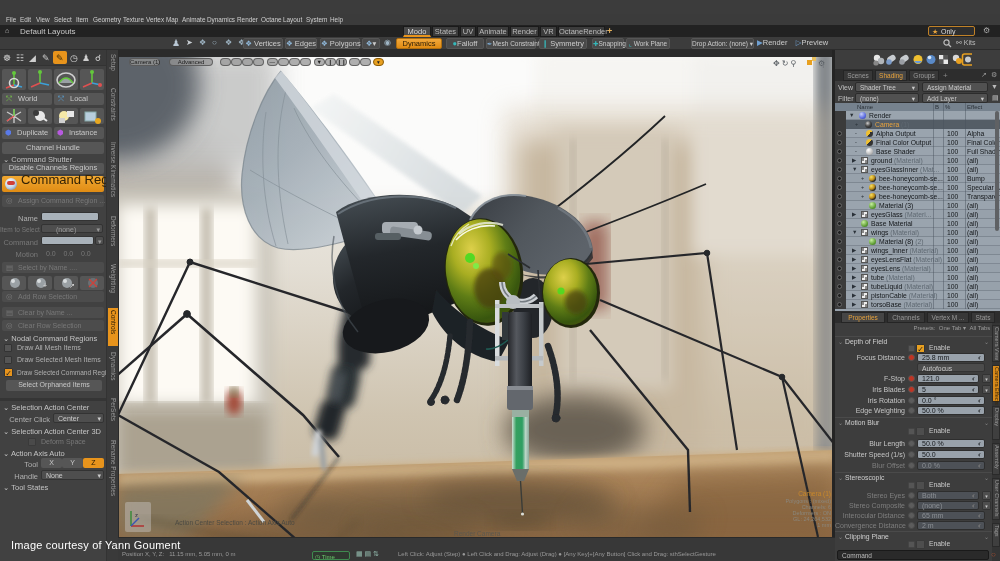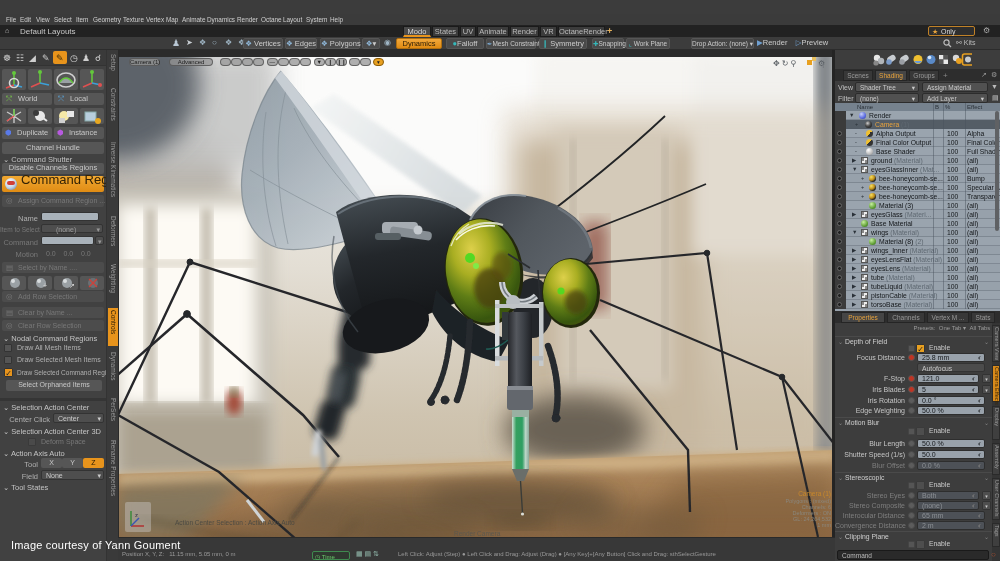--- a/index.html
+++ b/index.html
@@ -276,21 +276,21 @@
         <span style="position:absolute;right:2px;top:1px;">▾</span>
       </div>
     <div class="shead" style="left:3px;top:377px;">⌄ Selection Action Center 3D</div>
     <div class="abs" style="left:28px;top:388px;width:8px;height:8px;background:#4a4a4a;border:1px solid #3a3a3a;border-radius:1px;"></div>
     <span class="abs gray" style="left:41px;top:388px;font-size:7px;">Deform Space</span>
     <div class="shead" style="left:3px;top:399px;text-align:right;">⌄ Action Axis Auto</div>
     <div class="slabel" style="left:0;top:410px;width:38px;">Tool</div>
     <div class="sbtn" style="left:41px;top:408px;width:21px;height:10px;text-align:center;line-height:9px;font-size:7px;">X</div>
     <div class="sbtn" style="left:62px;top:408px;width:21px;height:10px;text-align:center;line-height:9px;font-size:7px;">Y</div>
     <div class="abs" style="left:83px;top:408px;width:21px;height:10px;background:#e8941c;border-radius:2px;text-align:center;line-height:9px;font-size:7px;color:#2a1c05;">Z</div>
-    <div class="slabel" style="left:0;top:422px;width:38px;">Field</div>
+    <div class="slabel" style="left:0;top:422px;width:38px;">Handle</div>
     <div class="sdrop" style="left:41px;top:420px;width:63px;height:10px;color:#ccc;">
         <span style="position:absolute;left:4px;top:1px;">None</span>
         <span style="position:absolute;right:2px;top:1px;">▾</span>
       </div>
     <div class="shead" style="left:3px;top:433px;">⌄ Tool States</div>
   </div>
   <div id="sidetabs" class="abs">
     <div class="vtab" style="top:2px;height:30px;">
         <span>Setup</span>
       </div>

